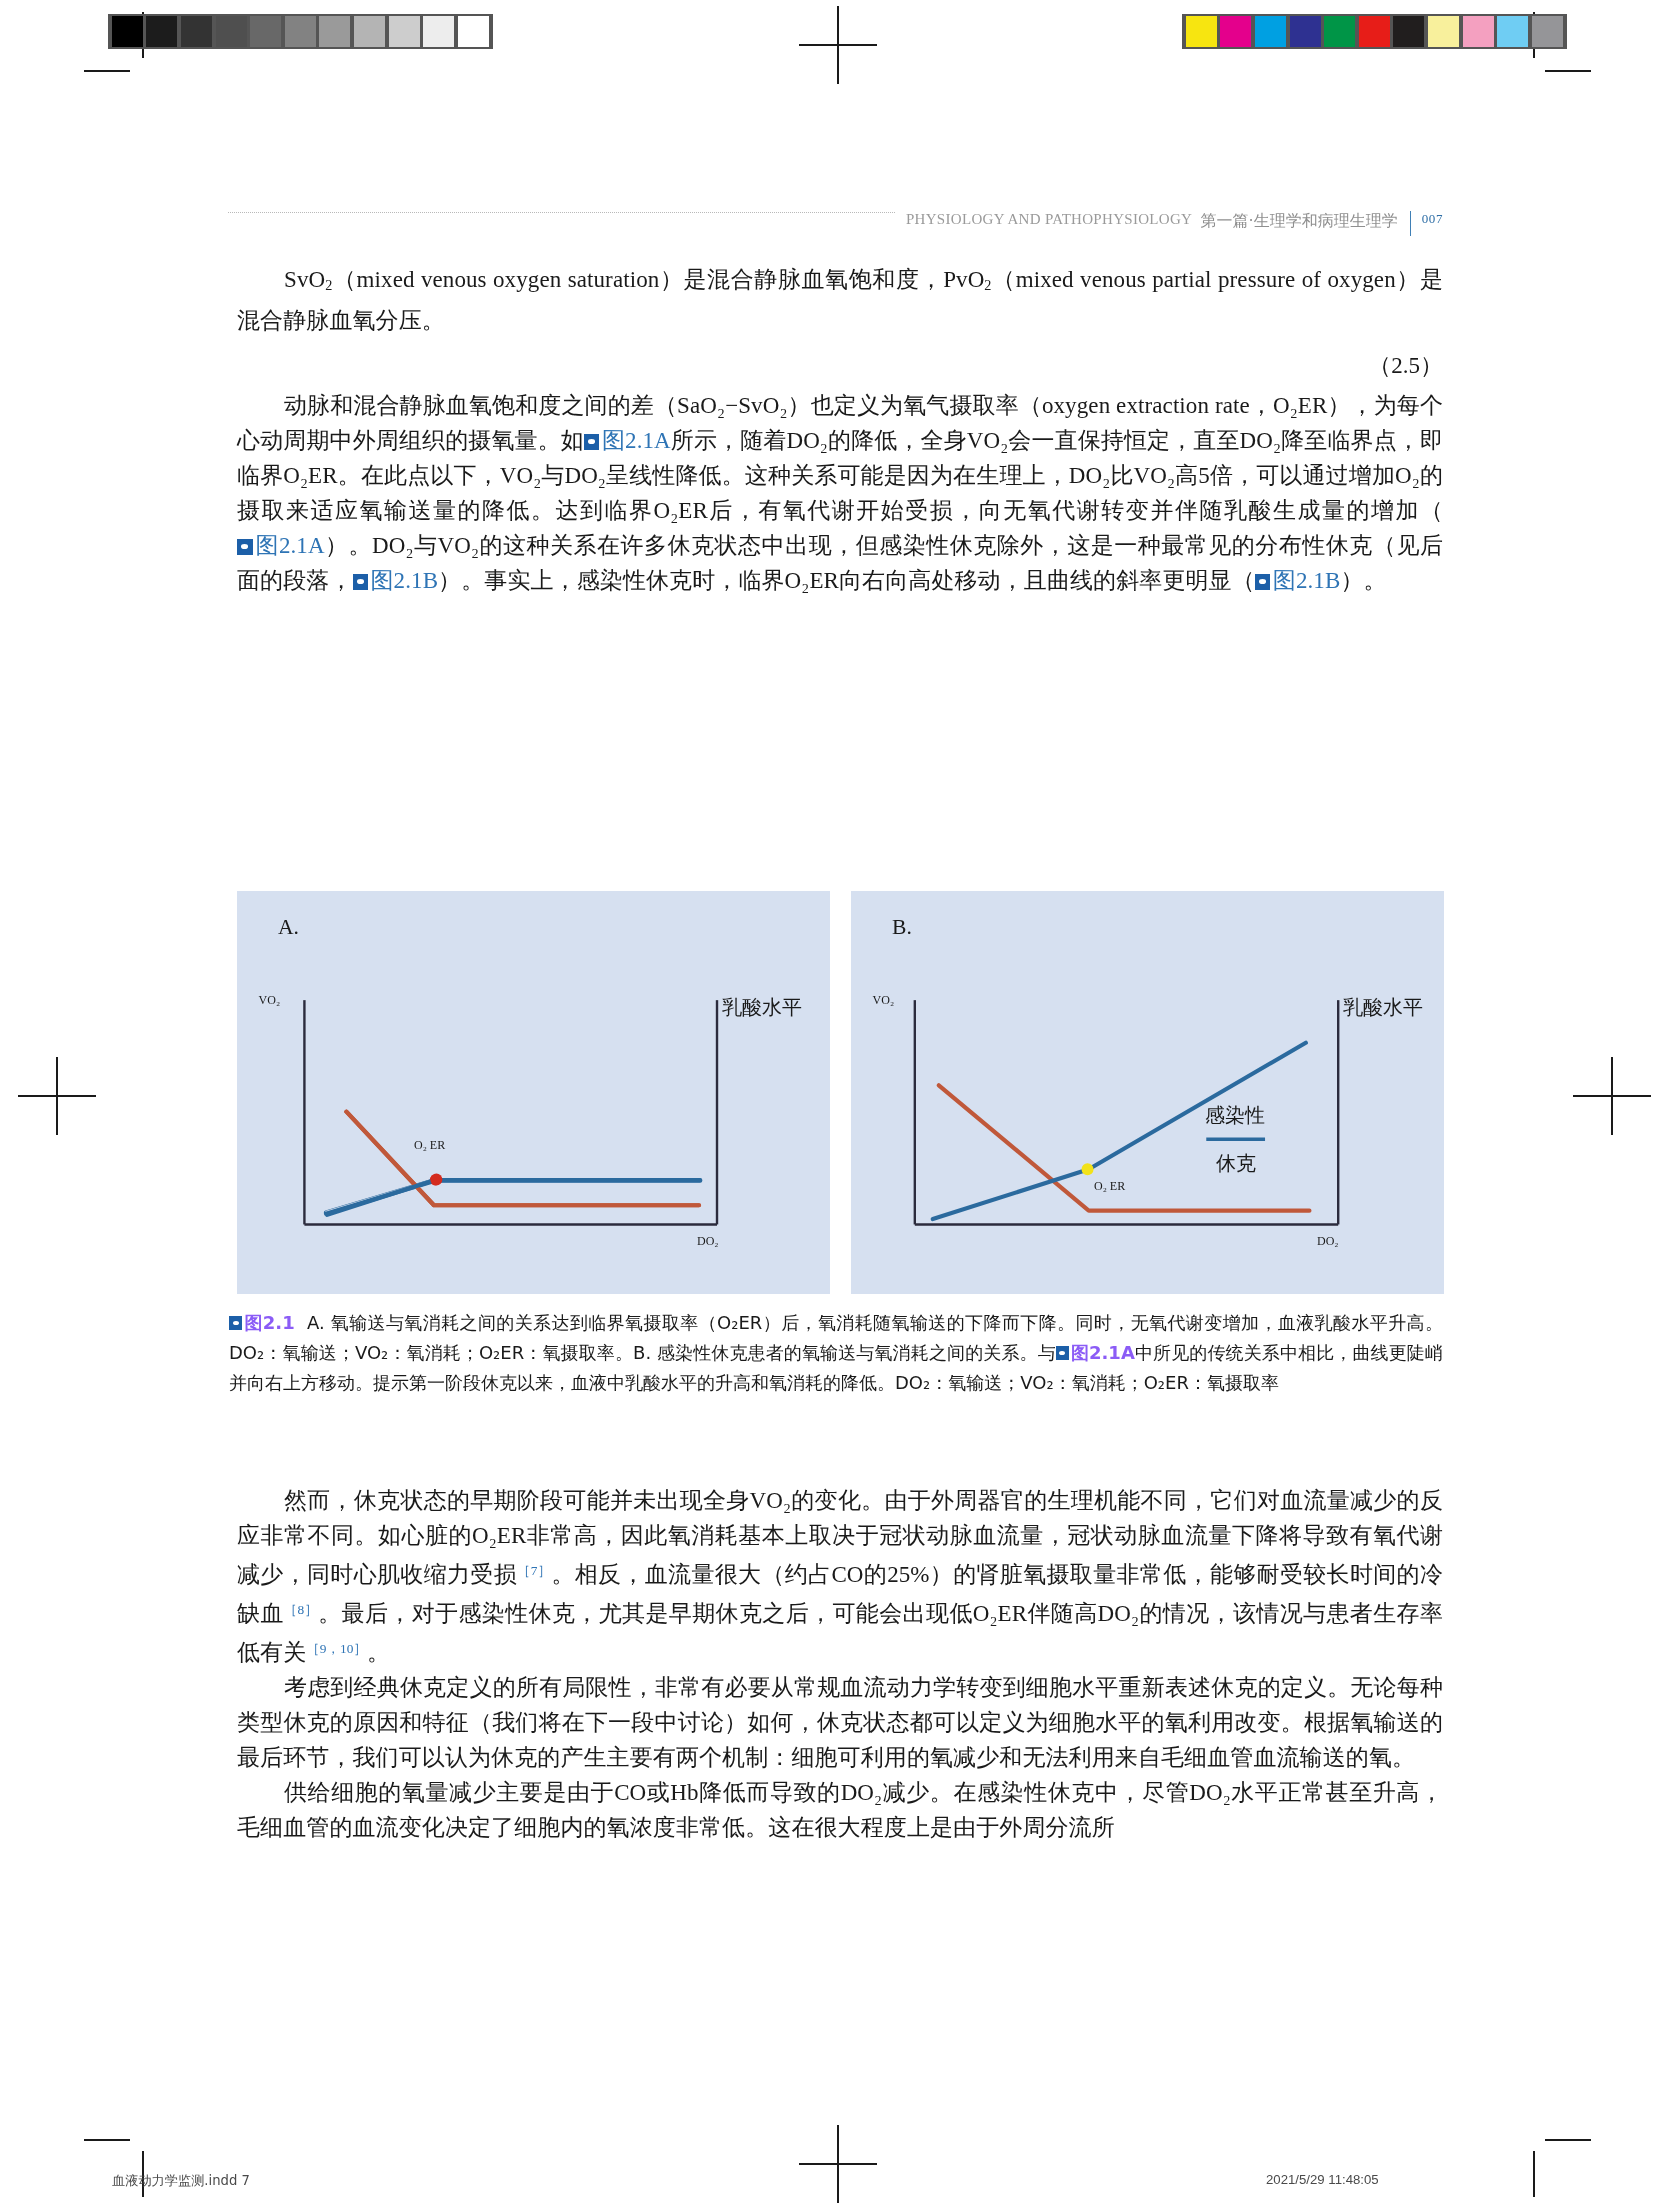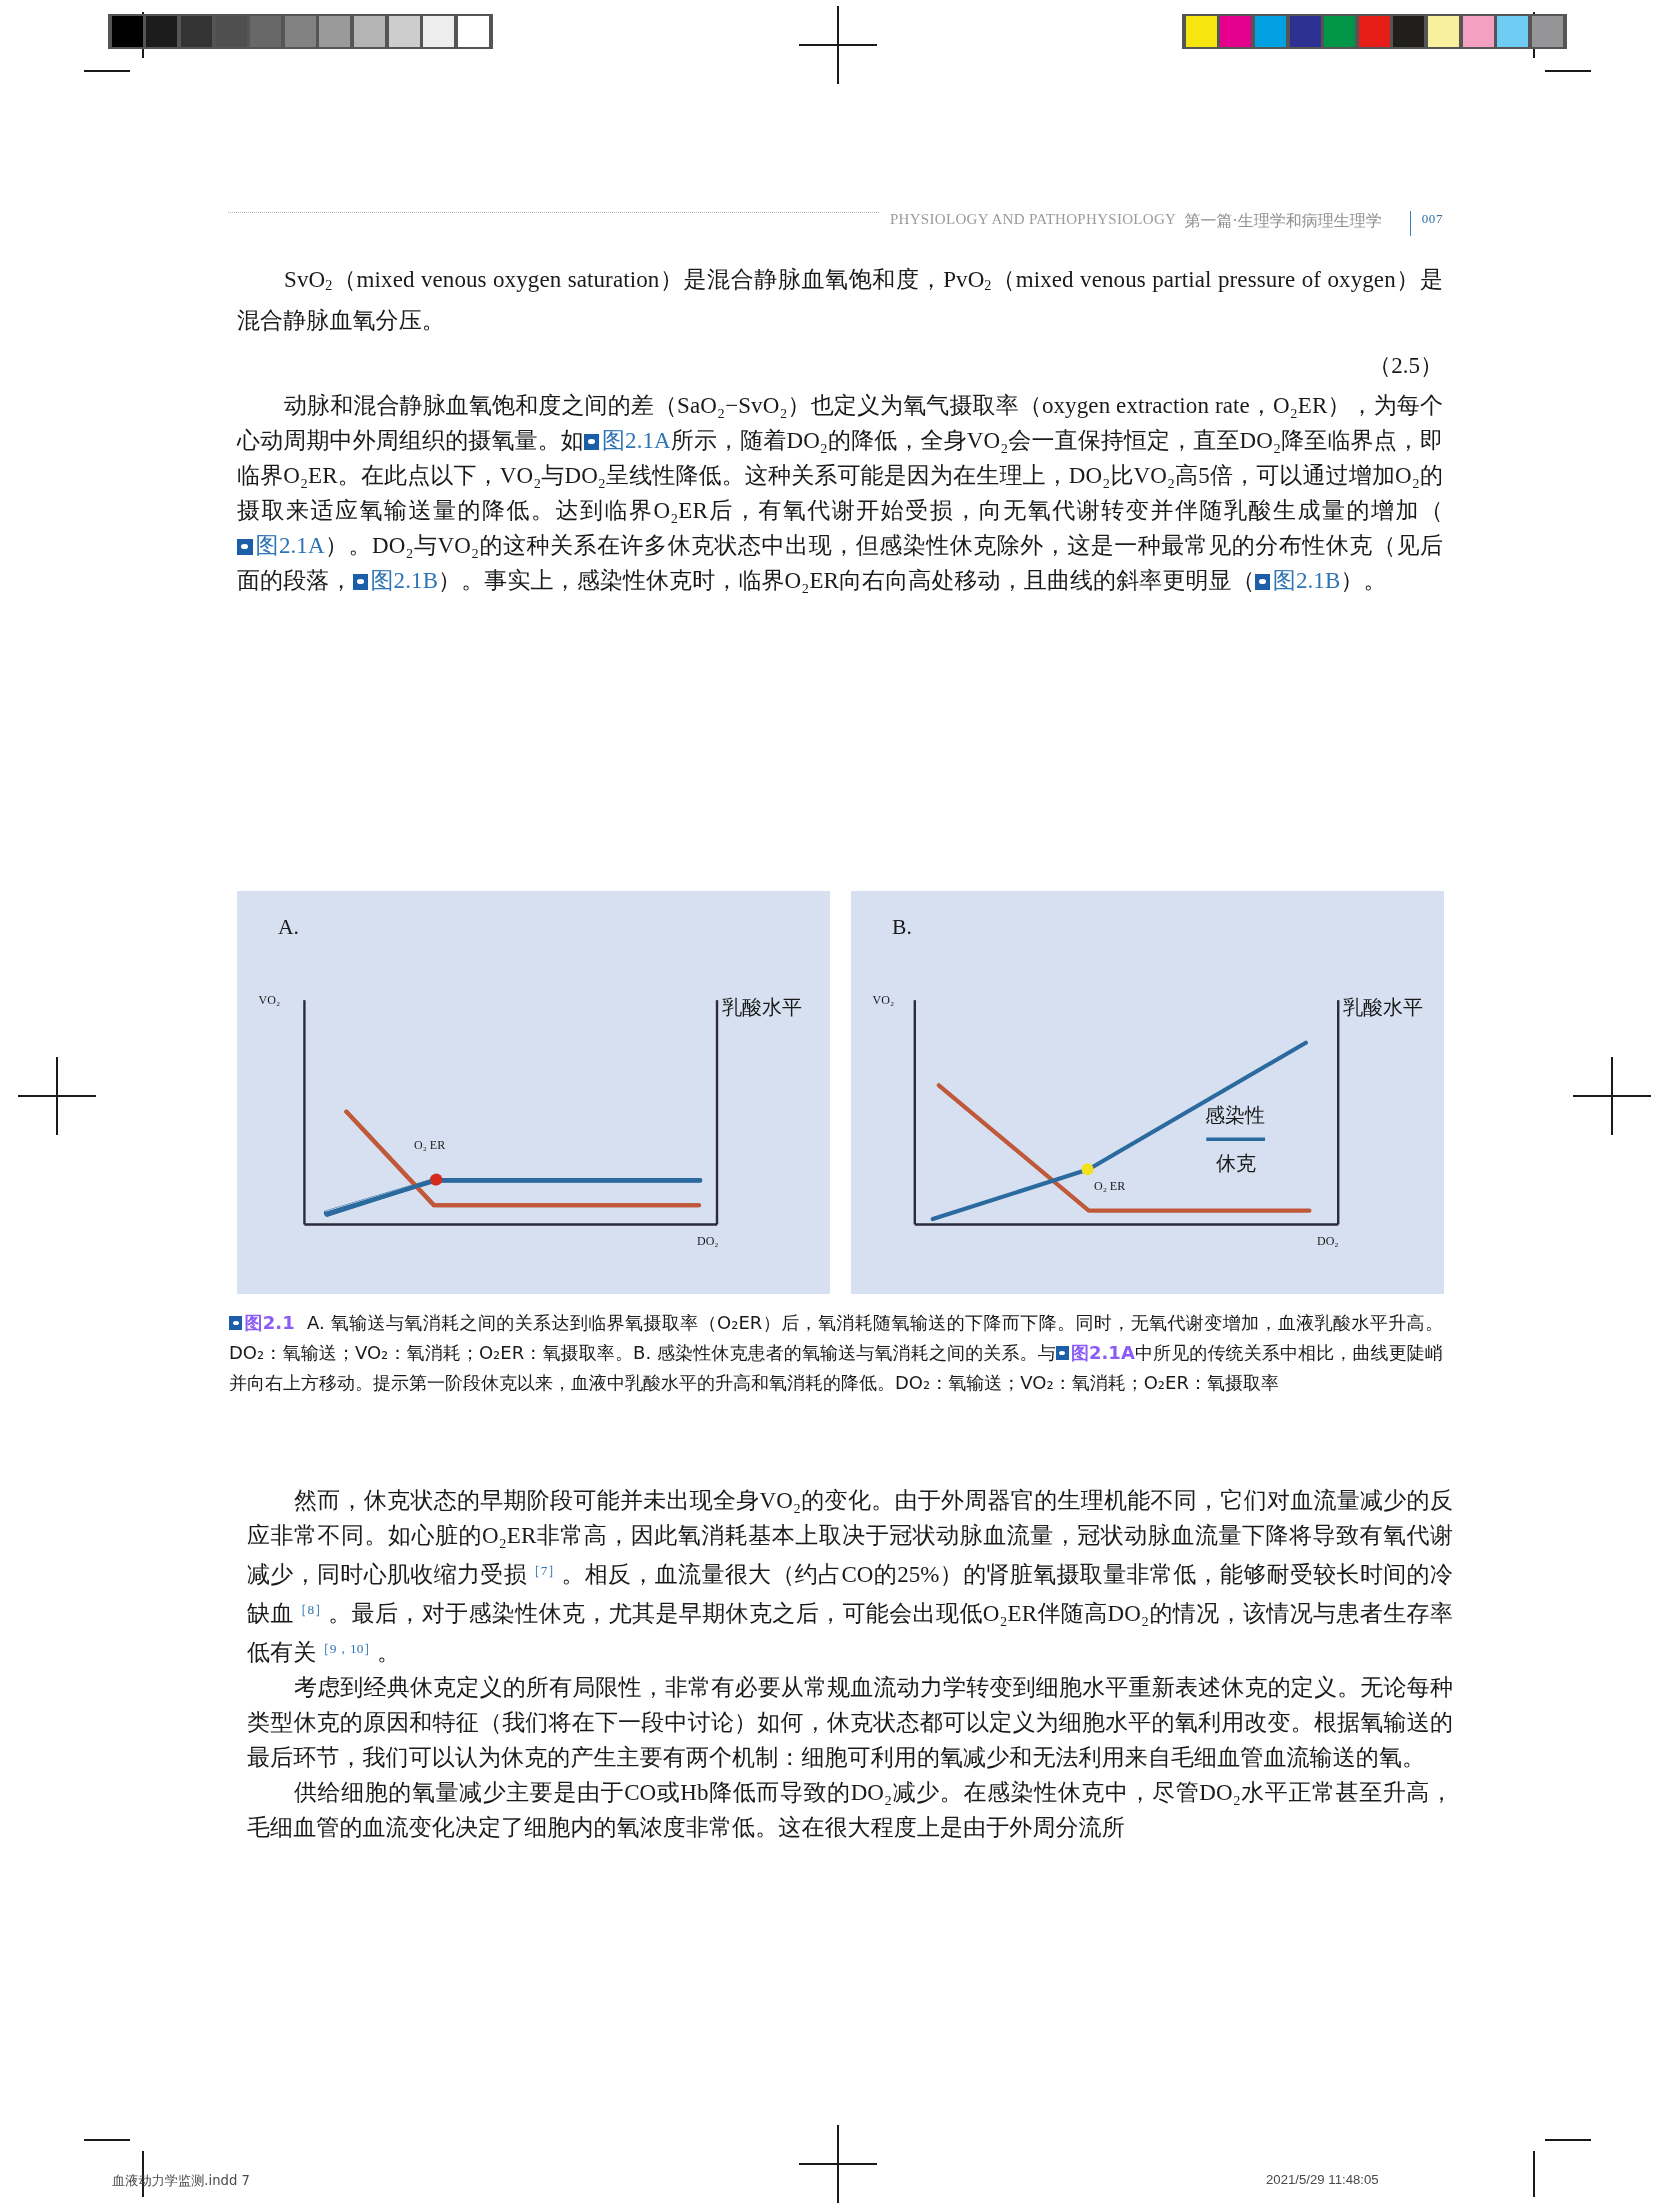--- a/index.html
+++ b/index.html
@@ -40,21 +40,21 @@
     margin-bottom:7.2px; margin-right:10.8px;
   }
   .runhead .en {
     font-size:15px; letter-spacing:0.3px; color:#9a9a9a;
     font-family:"Liberation Serif","DejaVu Serif",serif;
     margin-right:8.4px; white-space:nowrap;
   }
   .runhead .cn {
     font-size:16px; color:#8f8f8f; white-space:nowrap;
     font-family:"DejaVu Sans","Liberation Sans",sans-serif;
-    margin-right:28px;
+    margin-right:12px;
   }
   .runhead .vrule { width:1.2px; height:25px; background:#3f7fb5; margin-right:10.8px; }
   .runhead .pgno {
     font-size:13px; color:#2e6ea6; letter-spacing:0.6px;
     font-family:"Liberation Serif","DejaVu Serif",serif;
   }
 
   
   .body { position:absolute; left:237px; top:262px; width:1206px; }
   p.tx {
@@ -113,21 +113,21 @@
   .caption .capnum .mk {
     display:inline-block; width:13.2px; height:13.2px; background:#1c5fa8;
     position:relative; vertical-align:-0.6px; margin-right:1.8px;
   }
   .caption .capnum .mk::after {
     content:""; position:absolute; left:3.6px; top:4.2px;
     width:6px; height:4.2px; border-radius:50%; background:#fff;
   }
 
   
-  .body2 { position:absolute; left:247px; top:1483px; width:1206px; }
+  .body2 { position:absolute; left:237px; top:1483px; width:1206px; }
 
   
   .foot { position:absolute; font-size:13.2px; color:#4a4a4a;
           font-family:"DejaVu Sans","Liberation Sans",sans-serif; }
   .foot.left  { left:112px;  top:2172px; }
   .foot.right { left:1266px; top:2172px;
                 font-family:"Liberation Sans","DejaVu Sans",sans-serif; }
 </style>
 </head>
 <body>

